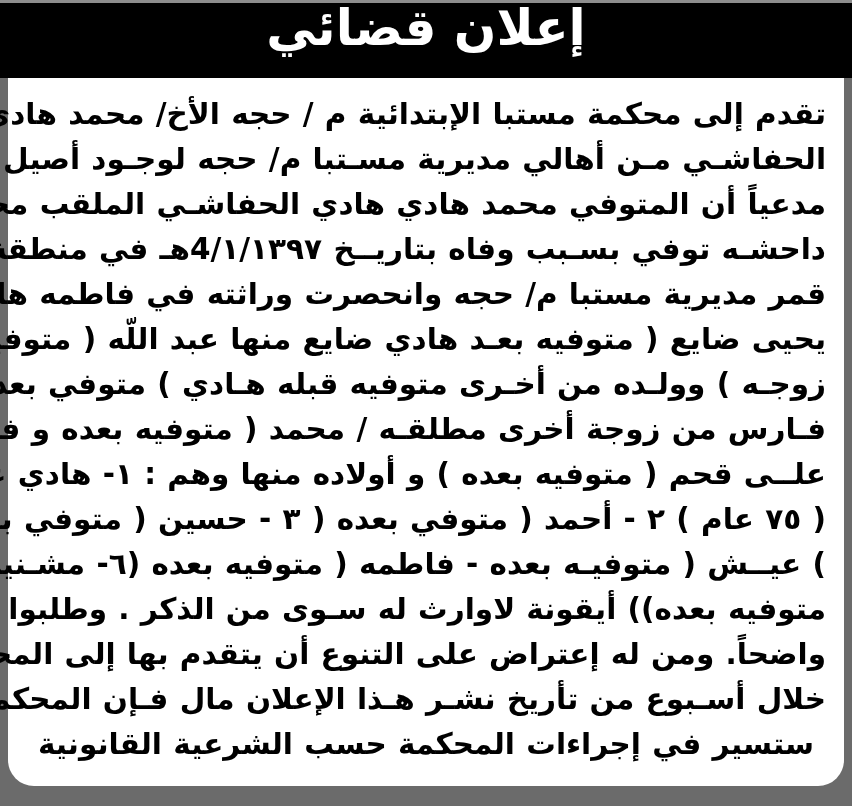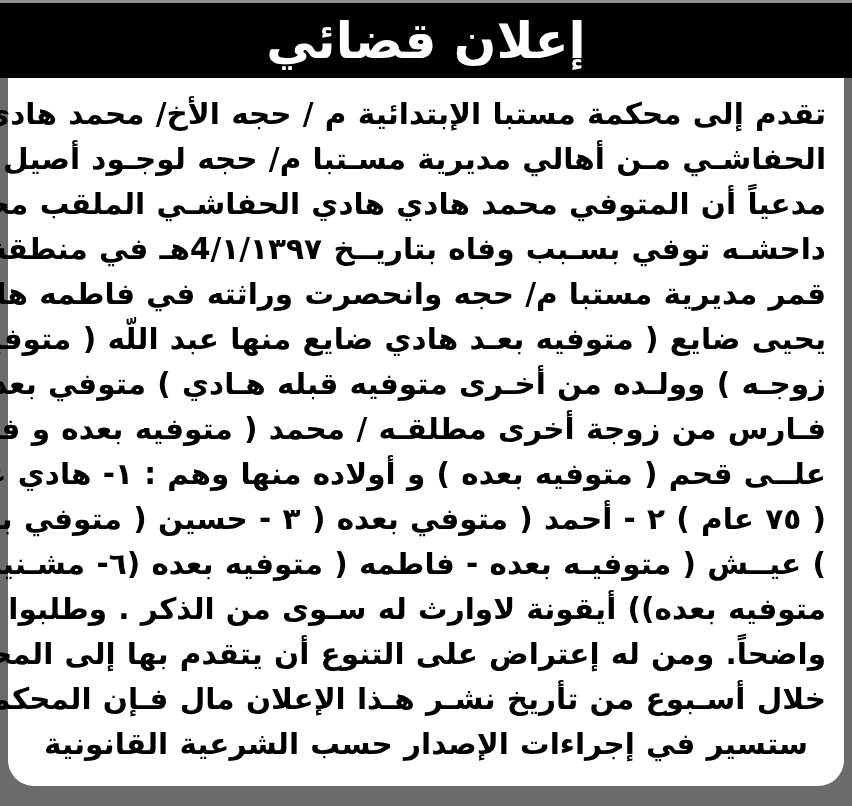--- a/index.html
+++ b/index.html
@@ -24,21 +24,20 @@
   }
   
   .banner {
     position: absolute;
     top: 3px;
     left: 0;
     width: 852px;
     height: 75px;
     background: #000000;
     display: flex;
-    align-items: center;
     justify-content: center;
     z-index: 2;
   }
   .banner-title {
     color: #ffffff;
     font-size: 50px;
     font-weight: bold;
     letter-spacing: 1px;
     line-height: 1;
     white-space: nowrap;
@@ -102,17 +101,17 @@
       <span class="ln">قمر مديرية مستبا م/ حجه وانحصرت وراثته في فاطمه هادي</span>
       <span class="ln">يحيى ضايع ( متوفيه بعـد هادي ضايع منها عبد اللّه ( متوفيه</span>
       <span class="ln">زوجـه ) وولـده من أخـرى متوفيه قبله هـادي ) متوفي بعده )</span>
       <span class="ln">فـارس من زوجة أخرى مطلقـه / محمد ( متوفيه بعده و فاطم</span>
       <span class="ln">علــى قحم ( متوفيه بعده ) و أولاده منها وهم : ١- هادي عمره</span>
       <span class="ln">( ٧٥ عام ) ٢ - أحمد ( متوفي بعده ( ٣ - حسين ( متوفي بعده</span>
       <span class="ln">) عيــش ( متوفيـه بعده - فاطمه ( متوفيه بعده (٦- مشـنيه (</span>
       <span class="ln">متوفيه بعده)) أيقونة لاوارث له سـوى من الذكر . وطلبوا طلباً</span>
       <span class="ln">واضحاً. ومن له إعتراض على التنوع أن يتقدم بها إلى المحكمة</span>
       <span class="ln">خلال أسـبوع من تأريخ نشـر هـذا الإعلان مال فـإن المحكمة</span>
-      <span class="ln last">ستسير في إجراءات الإصدار حسب الشرعية القانونية</span>
+      <span class="ln last">ستسير في إجراءات المحكمة حسب الشرعية القانونية</span>
     </div>
   </div>
 
 </div>
 
 </body></html>

